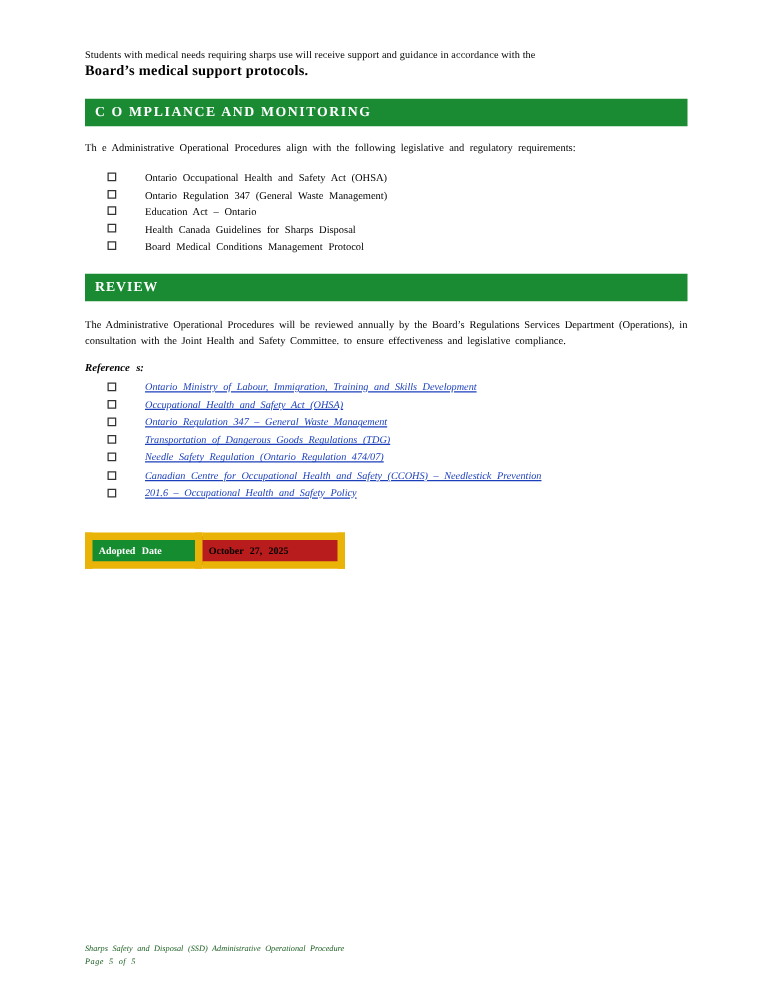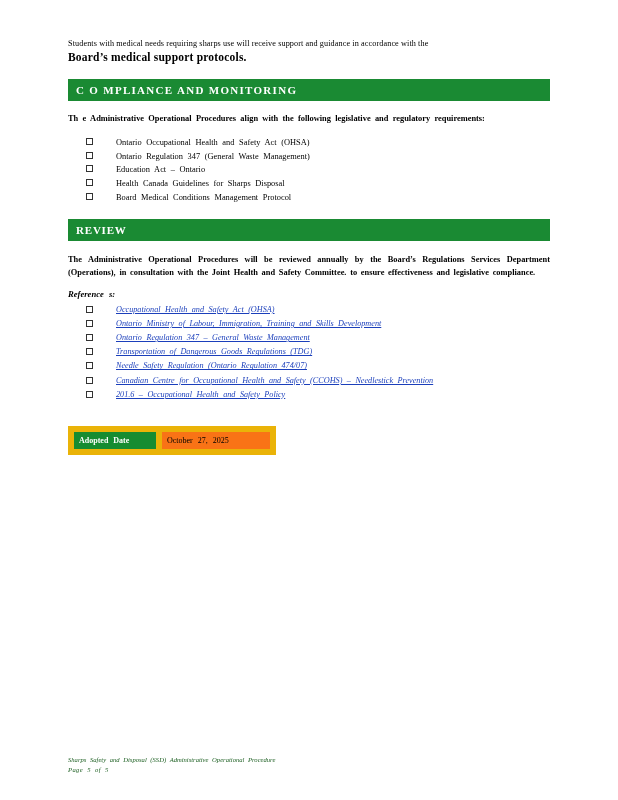--- a/index.html
+++ b/index.html
@@ -46,21 +46,20 @@
     margin: 0 0 12px 0;
     box-sizing: border-box;
   }
   .section-bar.tight { letter-spacing: 0.8px; }
   .body-para {
     font-size: 8.4px;
     line-height: 1.5;
     text-align: justify;
     margin: 0 0 10px 0;
     word-spacing: 2.2px;
-    font-weight: bold;
   }
   .body-para.review {
     word-spacing: 1.6px;
     line-height: 1.55;
   }
   ul.bullets {
     list-style: none;
     margin: 0 0 14px 0;
     padding: 0 0 0 18px;
   }
@@ -126,23 +125,23 @@
     font-size: 8px;
   }
   table.adopted td.label {
     background: #168c31;
     color: #ffffff;
     font-weight: bold;
     width: 72px;
     word-spacing: 3px;
   }
   table.adopted td.value {
-    background: #f97316;
+    background: #b91c1c;
     color: #000000;
-    font-weight: normal;
+    font-weight: bold;
     word-spacing: 3px;
   }
   table.adopted tr.hist td.label { height: 60px; }
   .footer {
     position: absolute;
     left: 68px;
     bottom: 24px;
     font-size: 6.6px;
     color: #1b5e20;
     font-style: italic;
@@ -171,22 +170,22 @@
     <li><span class="box"></span><span>Board Medical    Conditions Management        Protocol</span></li>
   </ul>
 
   <div class="section-bar tight">REVIEW</div>
 
   <p class="body-para review">The Administrative Operational            Procedures      will be reviewed annually by the Board’s Regulations Services Department   (Operations),      in   consultation      with   the   Joint   Health   and  Safety   Committee.          to ensure effectiveness      and legislative      compliance.</p>
 
   <div class="ref-title">Reference    s:</div>
 
   <ul class="reflist">
+    <li><span class="box"></span><a href="#">Ontario     Ministry     of  Labour,    Immigration,     Training    and  Skills   Development</a></li>
     <li><span class="box"></span><a href="#">Occupational     Health    and   Safety   Act   (OHSA)</a></li>
-    <li><span class="box"></span><a href="#">Ontario     Ministry     of  Labour,    Immigration,     Training    and  Skills   Development</a></li>
     <li><span class="box"></span><a href="#">Ontario    Regulation     347  – General    Waste Management</a></li>
     <li><span class="box"></span><a href="#">Transportation of      Dangerous     Goods    Regulations      (TDG)</a></li>
     <li><span class="box"></span><a href="#">Needle  Safety   Regulation    (Ontario    Regulation     474/07)</a></li>
     <li><span class="box"></span><a href="#">Canadian     Centre    for  Occupational Health      and   Safety    (CCOHS)     – Needlestick    Prevention</a></li>
     <li><span class="box"></span><a href="#">201.6   – Occupational     Health    and  Safety   Policy</a></li>
   </ul>
 
   <table class="adopted">
     <tbody>
         <tr>

